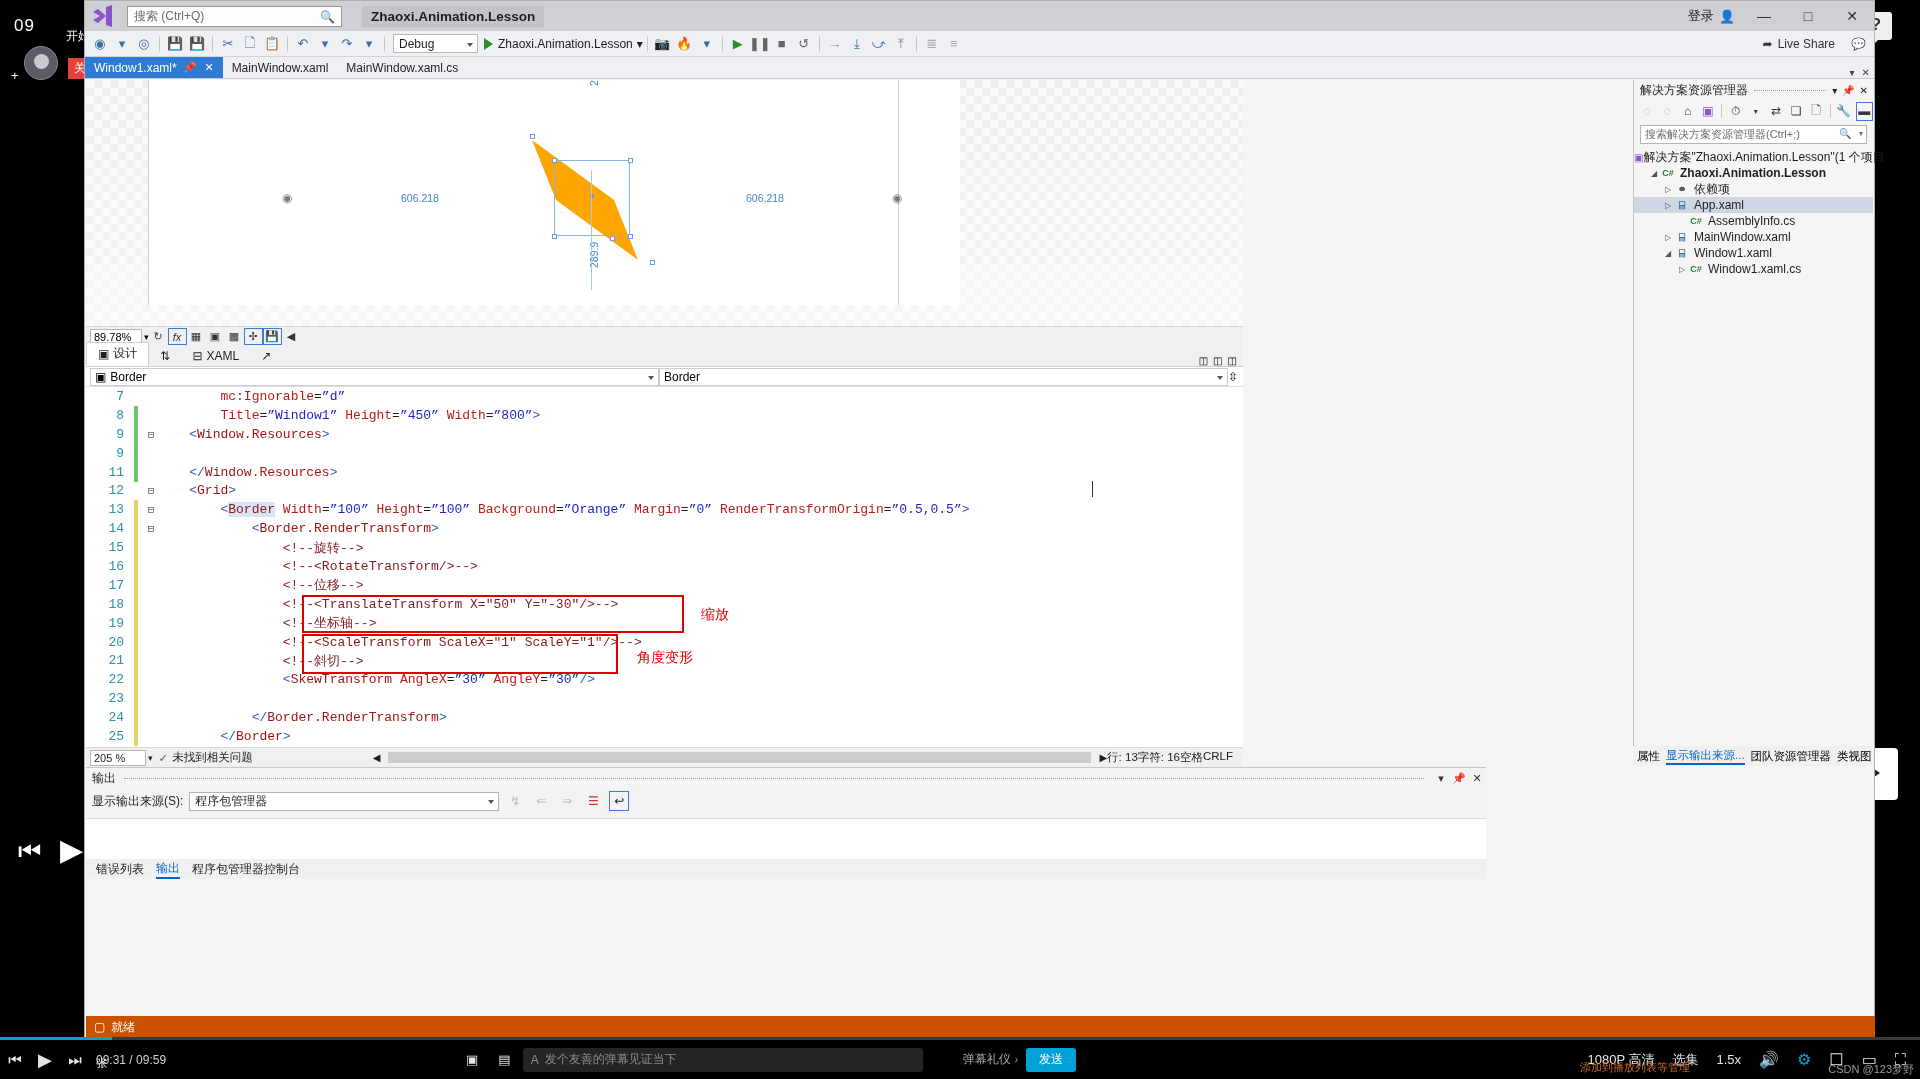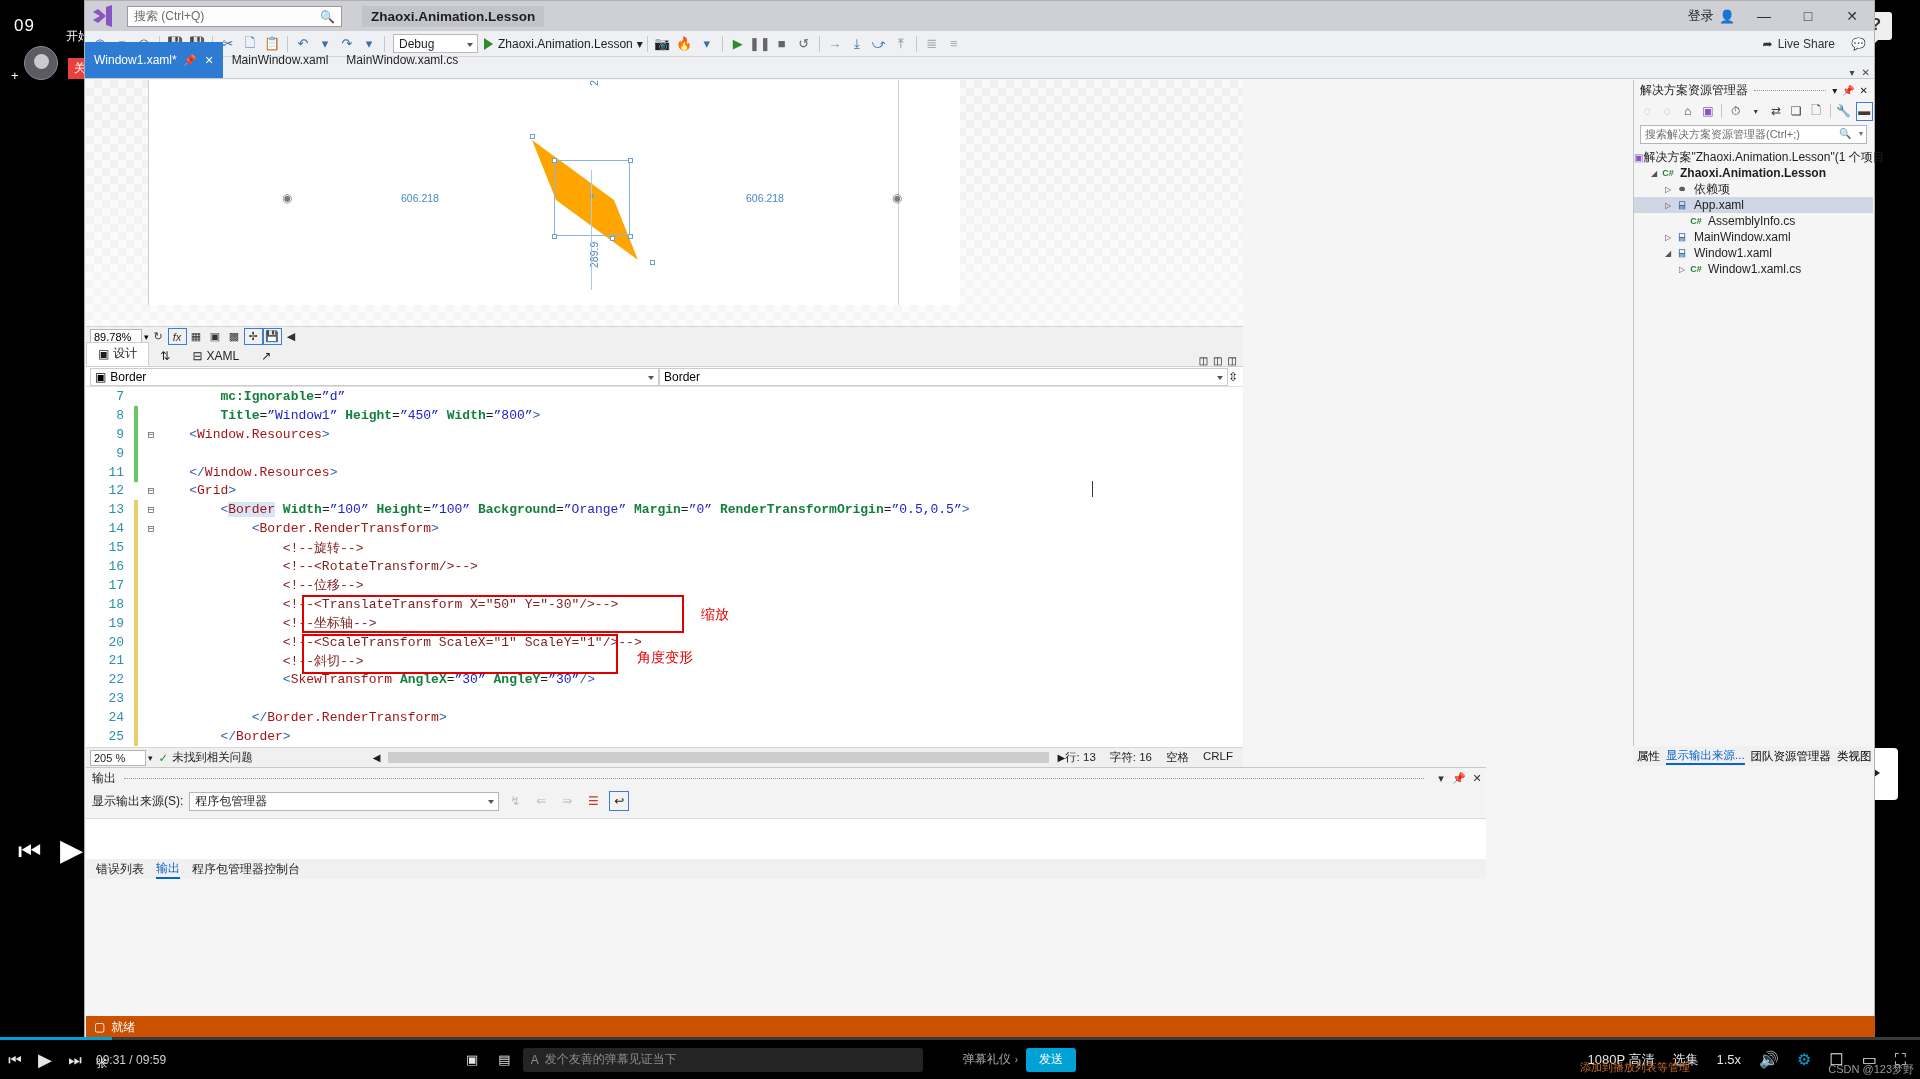--- a/index.html
+++ b/index.html
@@ -62,21 +62,21 @@
   .tb-combo::after{content:"";position:absolute;right:4px;top:8px;border-left:3.5px solid transparent;
               border-right:3.5px solid transparent;border-top:4px solid #555;}
   .tb-start { display:flex; align-items:center; font-size:12px; color:#1e1e1e; margin-left:2px; }
   .tb-start .tri { border-left:9px solid #2e8b2e; border-top:6px solid transparent;
               border-bottom:6px solid transparent; margin-right:5px;}
   .tb-right { margin-left:auto; display:flex; align-items:center; padding-right:8px; font-size:12px; color:#333;}
 
   
   .tabstrip { position:relative; height:22px; background:#eef0f3; display:flex; align-items:flex-end;
               border-bottom:1px solid #c8c8c8; }
-  .tab { height:36px; font-size:12px; display:flex; align-items:center; padding:4px 8px; color:#1e1e1e;
+  .tab { height:21px; font-size:12px; display:flex; align-items:center; padding:4px 8px; color:#1e1e1e;
          border:1px solid transparent; }
   .tab.active { background:#2e7bd4; color:#fff; border:1px solid #2e7bd4; }
   .tab .pin, .tab .x { margin-left:7px; font-size:11px; }
   .tabstrip .ts-right { margin-left:auto; display:flex; align-items:center; padding-right:4px;
                         font-size:10px; color:#444; gap:7px; }
 
   
   .designer { position:absolute; left:1px; top:79px; width:1157px; height:246px;
               background:
                 linear-gradient(to bottom, rgba(255,255,255,0.55), rgba(255,255,255,0.75)),
@@ -117,37 +117,37 @@
             overflow:hidden; font-family:"Liberation Mono", monospace; }
   .code-row { position:relative; height:18.9px; display:flex; align-items:center; font-size:13px;
               white-space:pre; }
   .lineno { width:48px; text-align:right; padding-right:10px; color:#2b91af; font-size:13px;
             font-family:"Liberation Mono", monospace; }
   .changebar { width:4px; height:19px; margin-right:6px; }
   .fold { width:14px; text-align:center; color:#666; font-size:11px; }
   .codetext { white-space:pre; }
   .k-tag  { color:#2f5fb3; }       
   .k-name { color:#a31515; }       
-  .k-attr { color:#15803d;font-weight:bold; }       
+  .k-attr { color:#b91c1c; }       
   .k-val  { color:#2222cc; }       
   .k-cmt  { color:#7f1d1d; }       
   .k-plain{ color:#1e1e1e; }
   .sel-word { background:#d6e6f7; }
 
   .redbox { position:absolute; border:2px solid #e00000; }
   .redlabel { position:absolute; color:#e00000; font-size:14px; font-family:"Liberation Sans", sans-serif;}
 
   .ed-scroll { position:absolute; right:1px; top:386px; width:14px; height:360px; background:#f0f0f0; }
   .ed-scroll .thumb { position:absolute; left:1px; width:11px; background:#c9c9c9; }
   .ed-mark { position:absolute; left:1px; width:11px; height:4px; }
 
   .editor-status { position:absolute; left:1px; top:746px; width:1157px; height:20px; background:#f0f0f0;
                    border-top:1px solid #d7d7d7; display:flex; align-items:center; font-size:11.5px;
                    color:#1e1e1e; }
-  .es-right { margin-left:auto; display:flex; gap:14px; padding-right:10px; }
+  .es-right { margin-left:auto; display:flex; padding-right:10px; }
 
   
   .outpane { position:absolute; left:1px; top:766px; width:1400px; height:92px; background:#f3f3f3;
              border-top:1px solid #c8c8c8; }
   .out-header { height:20px; display:flex; align-items:center; font-size:12px; color:#1e1e1e;
                 padding-left:6px; }
   .out-dots { flex:1; height:1px; border-top:1px dotted #9a9a9a; margin:0 8px; }
   .out-hicon { width:18px; text-align:center; font-size:11px; color:#333; }
   .out-toolbar { height:26px; display:flex; align-items:center; padding-left:6px; gap:6px;
                  font-size:12px; color:#1e1e1e; }

